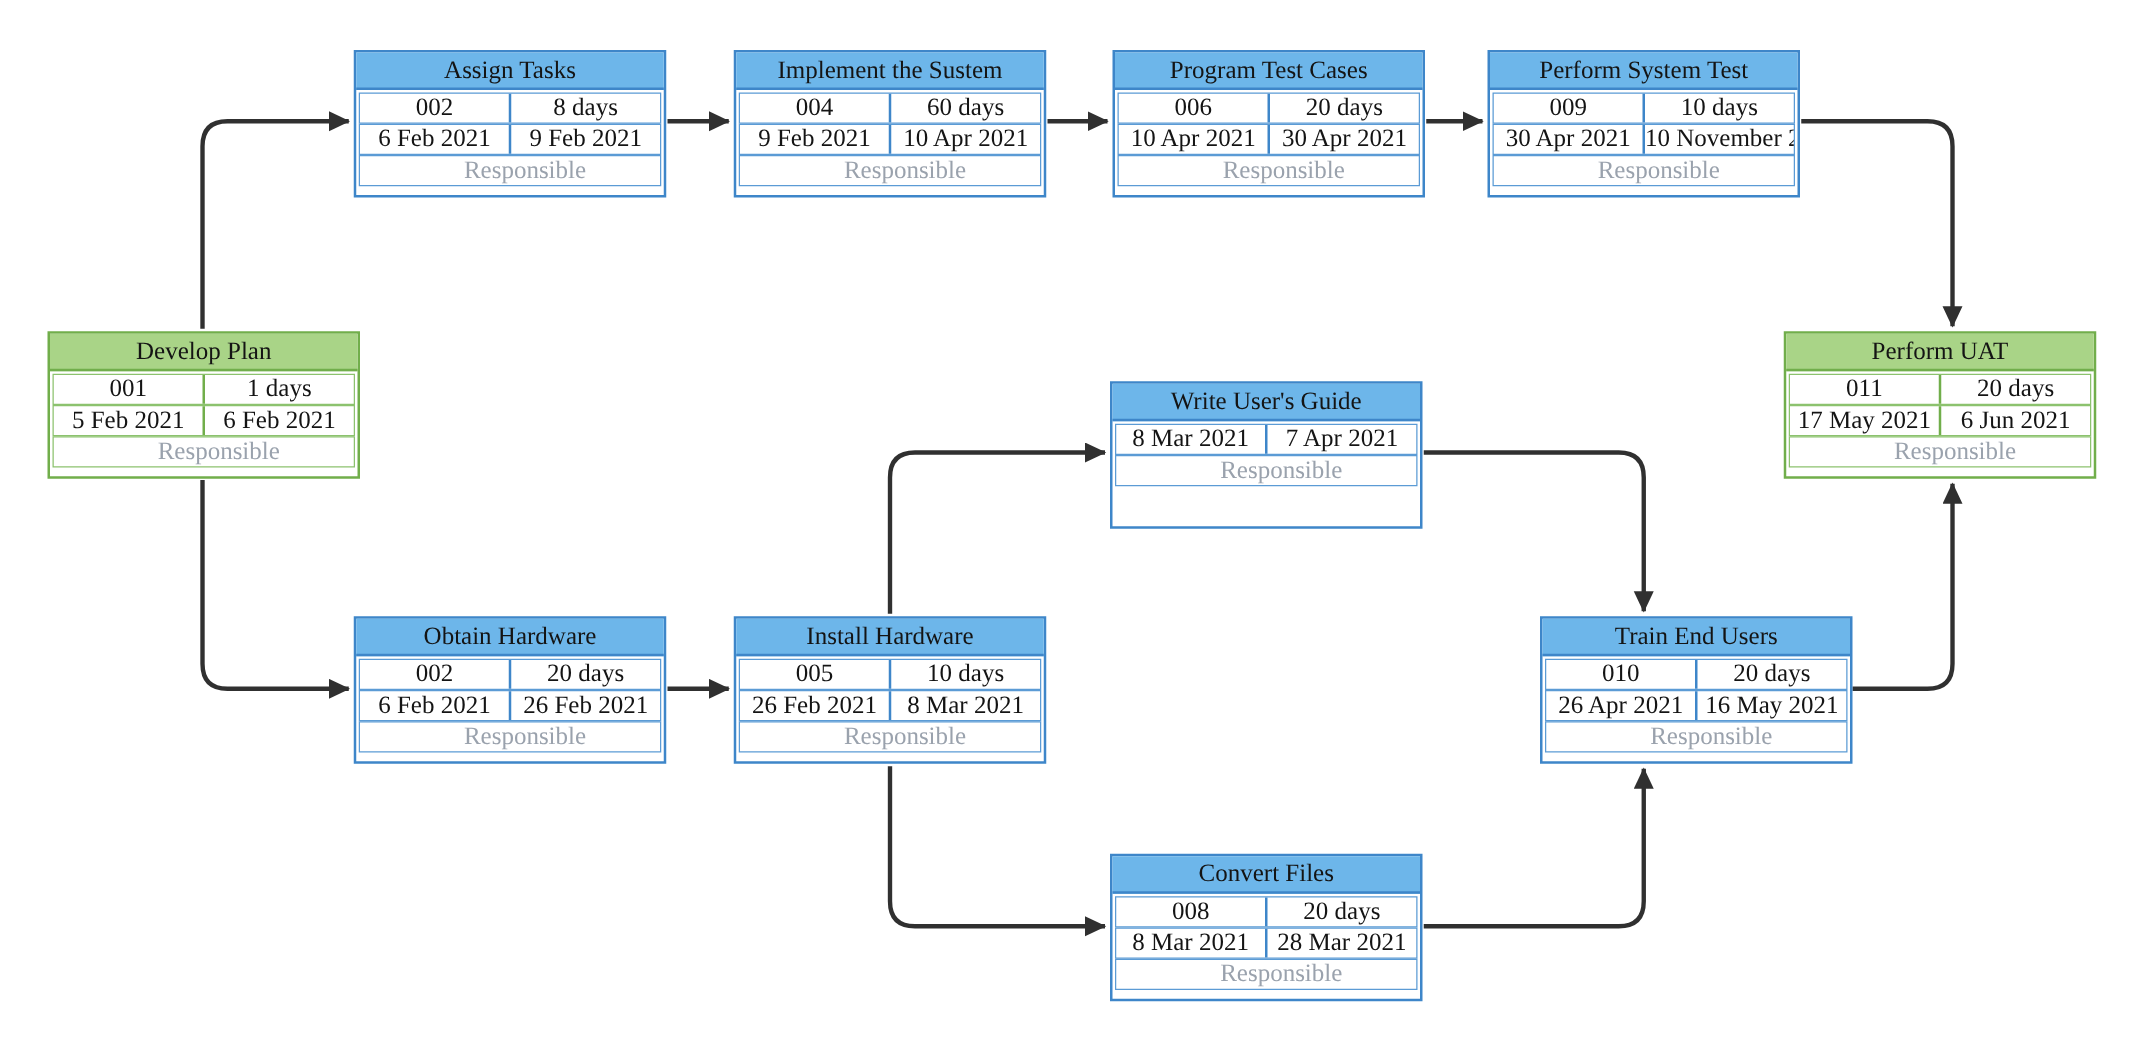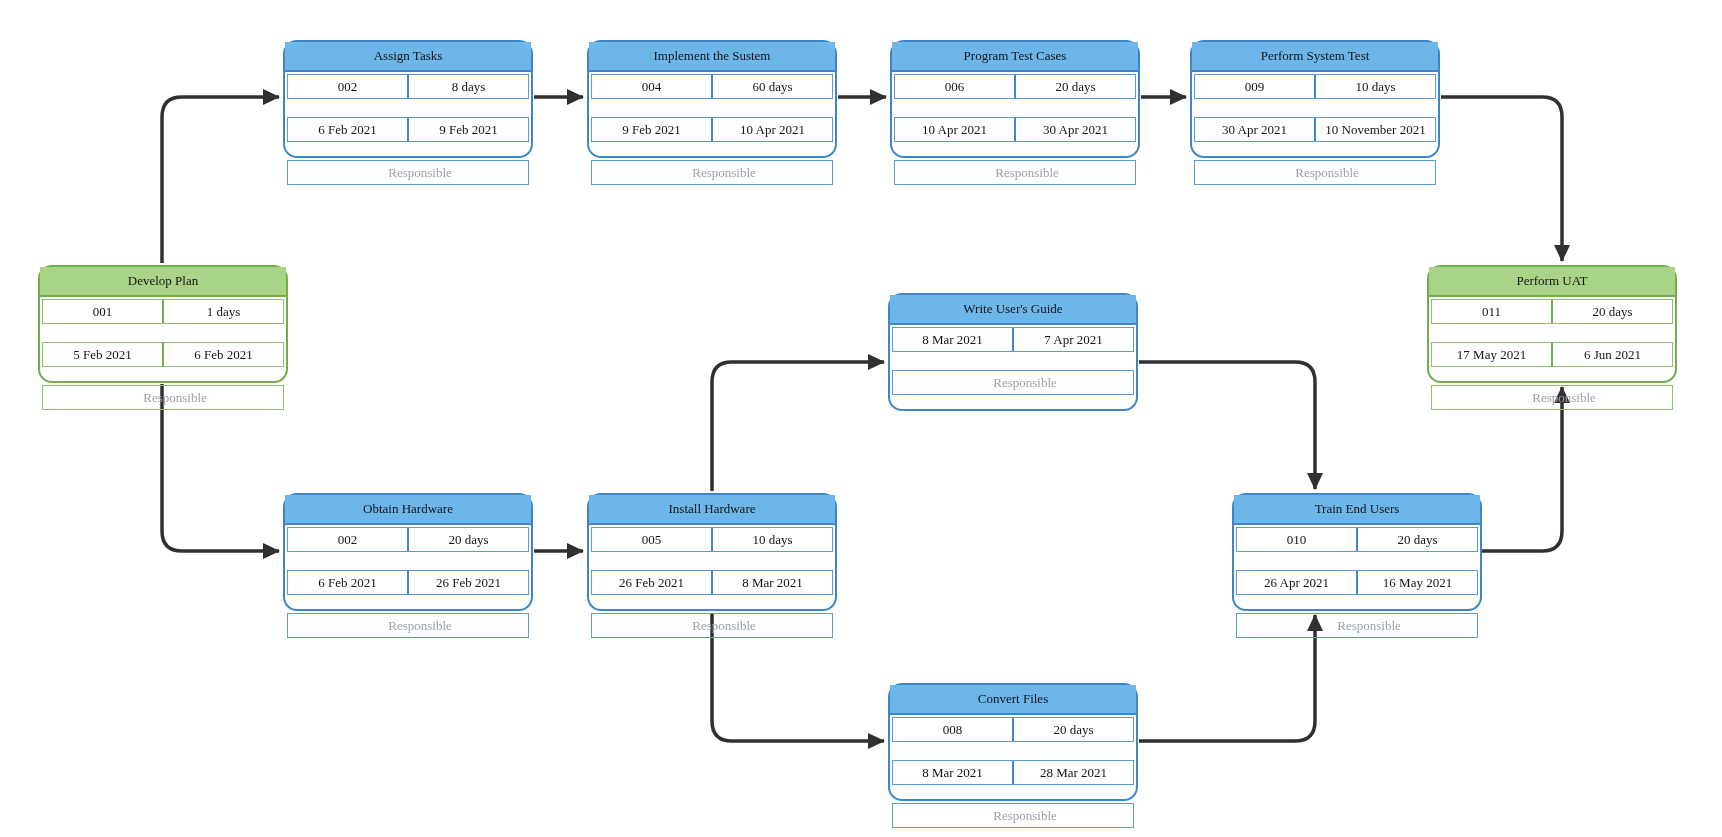--- a/index.html
+++ b/index.html
@@ -11,32 +11,32 @@
     overflow:hidden;
   }
   .wires{position:absolute;left:0;top:0;pointer-events:none;}
 
   .task{
     position:absolute;
     width:250px;height:118px;
     box-sizing:border-box;
     background:#ffffff;
     border:2px solid var(--bs);
-    border-radius:14px;
-    font-size:13px;color:#141414;
+    border-radius:0;
+    font-size:20px;color:#141414;
   }
   .task .hd{
     height:28px;line-height:28px;
     text-align:center;
     background:var(--bf);
     border-bottom:2px solid var(--bs);
     white-space:nowrap;overflow:hidden;
   }
   .task .rows{
-    display:flex;flex-direction:column;gap:18px;
+    display:flex;flex-direction:column;gap:0;
     padding:2px;
   }
   .row{
     box-sizing:border-box;
     height:25px;
     border:1px solid var(--bl);
     display:flex;align-items:stretch;
   }
   .row .cell{
     flex:1;text-align:center;line-height:23px;
@@ -160,21 +160,21 @@
         <div class="cell">20 days</div>
       </div>
       <div class="row two">
         <div class="cell c1">17 May 2021</div>
         <div class="cell">6 Jun 2021</div>
       </div>
       <div class="row resp">Responsible</div>
     </div>
   </div>
 
-  <div class="task blue" style="left:888px;top:293px">
+  <div class="task blue" style="left:888px;top:305px">
     <div class="hd">Write User's Guide</div>
     <div class="rows">
       <div class="row two">
         <div class="cell c1">8 Mar 2021</div>
         <div class="cell">7 Apr 2021</div>
       </div>
       <div class="row resp">Responsible</div>
     </div>
   </div>
 

